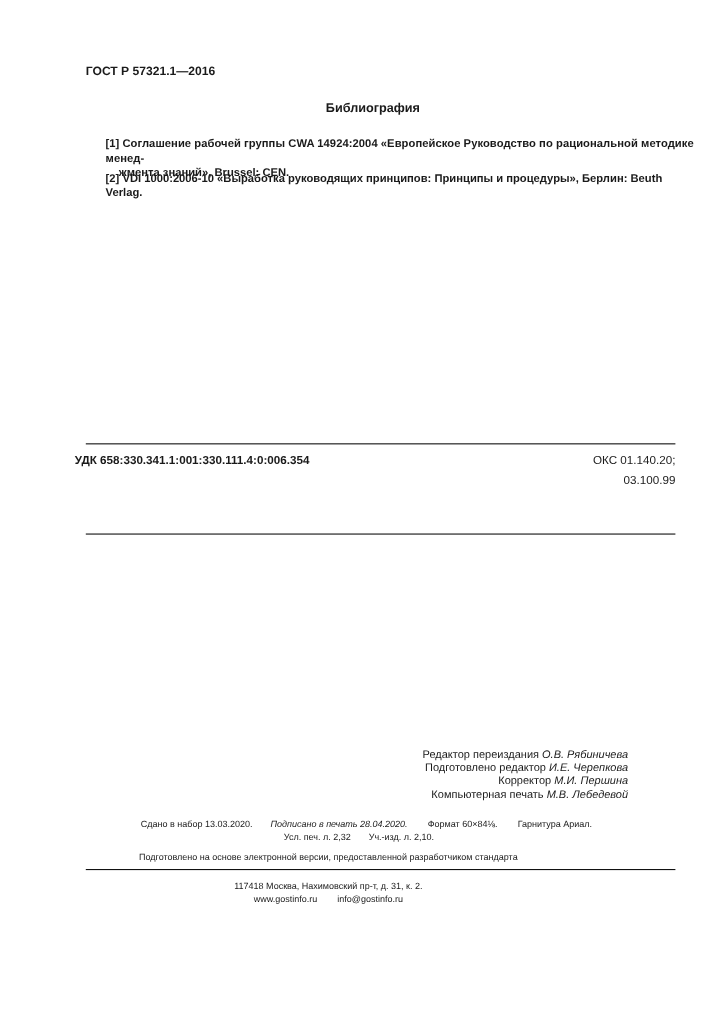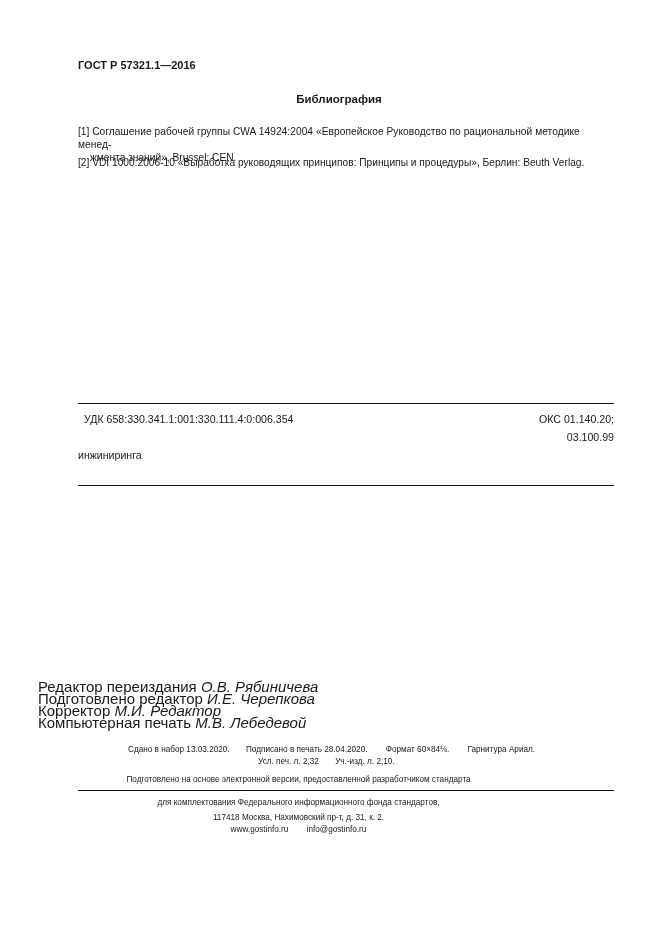--- a/index.html
+++ b/index.html
@@ -3,26 +3,26 @@
   <meta charset="utf-8">
   <style>
     html, body { margin: 0; padding: 0; background: #ffffff; }
     body {
       width: 661px; height: 935px; position: relative; overflow: hidden;
       font-family: "Liberation Sans", sans-serif; color: #1a1a1a;
     }
     .abs { position: absolute; }
     .hdr { left: 78px; top: 59px; font-size: 11px; font-weight: bold; }
     .title { left: 0; width: 661px; top: 93px; text-align: center; font-size: 11.5px; font-weight: bold; padding-left: 17px; box-sizing: border-box; }
-    .bib { left: 78px; width: 536px; font-size: 10.2px; line-height: 13px; }
+    .bib { left: 96px; width: 536px; font-size: 10.2px; line-height: 13px; font-weight: bold; }
     .bib .cont { padding-left: 12px; display: block; }
     .rule { left: 78px; width: 536px; height: 1px; background: #111; }
     .meta { font-size: 10.6px; line-height: 13px; }
     .right { text-align: right; }
-    .credits { left: 0; width: 571px; text-align: left; font-size: 15px; line-height: 12px; }
+    .credits { left: 0; width: 571px; text-align: right; font-size: 10px; line-height: 12px; }
     .credits i { font-style: italic; }
     .small { font-size: 8.2px; line-height: 11px; }
     .center { left: 0; width: 567px; text-align: center; }
     .sp { display: inline-block; }
   </style>
 </head>
 <body>
 
 <div class="abs hdr">ГОСТ Р 57321.1—2016</div>
 
@@ -34,52 +34,50 @@
   <span class="cont">жмента знаний», Brussel: CEN.</span>
 </div>
 
 <div class="abs bib" style="top:156px;">
   <span>[2]</span>
   <span>VDI 1000:2006-10 «Выработка руководящих принципов: Принципы и процедуры», Берлин: Beuth Verlag.</span>
 </div>
 
 <div class="abs rule" style="top:403px;"></div>
 
-<div class="abs meta" style="left:84px; top:413px;">УДК 658:330.341.1:001:330.111.4:0:006.354</div>
+<div class="abs meta" style="left:68px; top:413px;font-weight:bold;">УДК 658:330.341.1:001:330.111.4:0:006.354</div>
 <div class="abs meta right" style="left:400px; width:214px; top:413px;">ОКС 01.140.20;</div>
 <div class="abs meta right" style="left:400px; width:214px; top:431px;">03.100.99</div>
 
 <div class="abs meta" style="left:78px; width:536px; top:449px;">
-  <div>инжиниринга</div>
 </div>
 
 <div class="abs rule" style="top:485px;"></div>
 
 <div class="abs credits" style="top:681px; padding-left:38px; box-sizing:border-box;">
   <div><span>Редактор переиздания</span> <i>О.В. Рябиничева</i></div>
   <div><span>Подготовлено редактор</span> <i>И.Е. Черепкова</i></div>
-  <div><span>Корректор</span> <i>М.И. Редактор</i></div>
+  <div><span>Корректор</span> <i>М.И. Першина</i></div>
   <div><span>Компьютерная печать</span> <i>М.В. Лебедевой</i></div>
 </div>
 
 <div class="abs small" style="left:128px; top:744px;">
   <span class="sp">Сдано в набор 13.03.2020.</span>
-  <span class="sp" style="margin-left:14px;">Подписано в печать 28.04.2020.</span>
+  <span class="sp" style="margin-left:14px;font-style:italic;">Подписано в печать 28.04.2020.</span>
   <span class="sp" style="margin-left:16px;">Формат 60×84⅛.</span>
   <span class="sp" style="margin-left:16px;">Гарнитура Ариал.</span>
 </div>
 <div class="abs small" style="left:258px; top:756px;">
   <span class="sp">Усл. печ. л. 2,32</span>
   <span class="sp" style="margin-left:14px;">Уч.-изд. л. 2,10.</span>
 </div>
 
 <div class="abs small center" style="top:774px; padding-left:30px; box-sizing:border-box;">Подготовлено на основе электронной версии, предоставленной разработчиком стандарта</div>
 
 <div class="abs rule" style="top:790px;"></div>
 
 <div class="abs small center" style="top:797px; padding-left:30px; box-sizing:border-box; line-height:12px;">
-  <div>для комплектования Федерального информационного фонда стандартов,</div>
   <div style="margin-top:3px;">117418 Москва, Нахимовский пр-т, д. 31, к. 2.</div>
   <div>
     <span>www.gostinfo.ru</span>
     <span style="margin-left:16px;">info@gostinfo.ru</span>
   </div>
 </div>
 
 </body></html>

